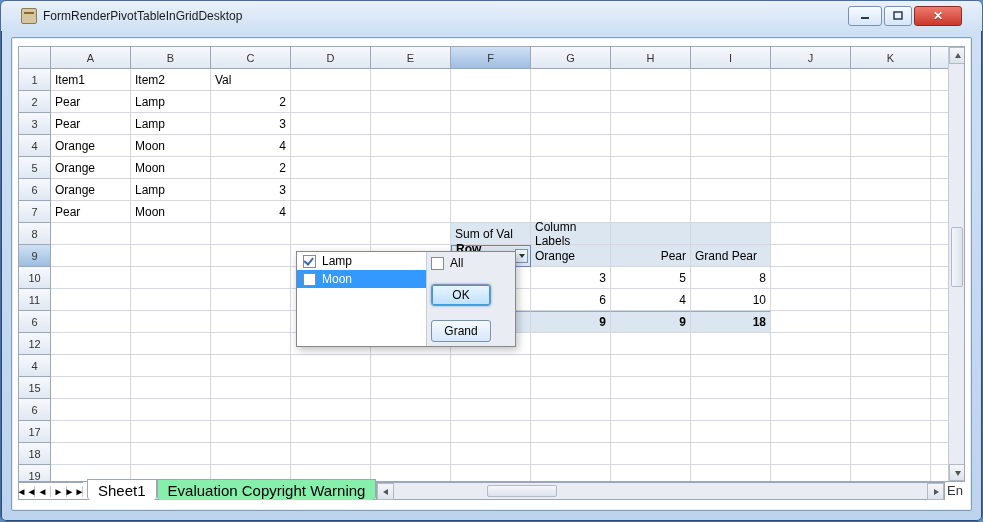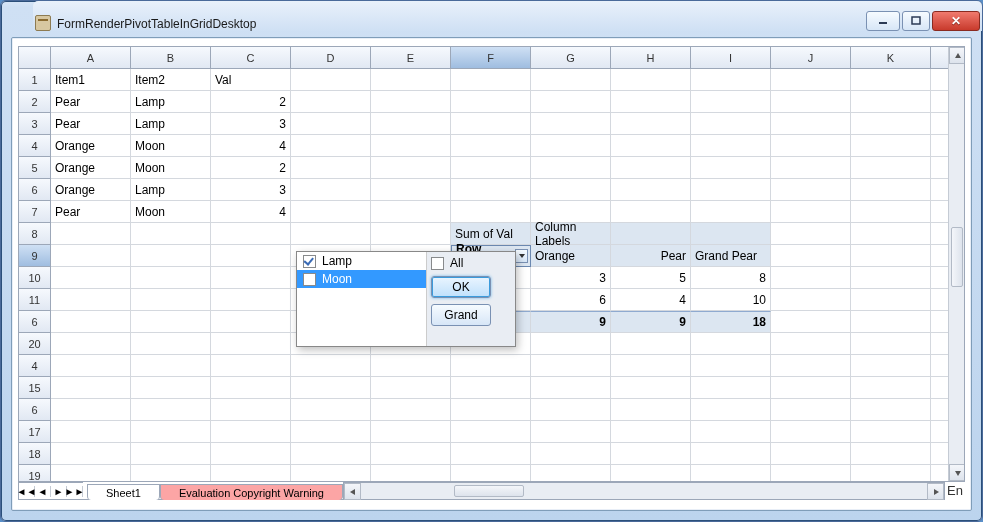--- a/index.html
+++ b/index.html
@@ -5,24 +5,23 @@
   * { box-sizing: border-box; }
   html, body { margin:0; padding:0; font-family: "Segoe UI", Tahoma, sans-serif; font-size:12px; background:#5a8fc8; }
   .window {
     width:983px; height:522px;
     background:linear-gradient(to bottom,#d8e6f7 0,#cfe0f4 6px,#bcd4ee 100%);
     border:1px solid #4a6a9a; border-radius:6px;
     box-shadow:0 0 0 1px #2b4f7a inset;
     position:relative;
   }
   .titlebar {
-    height:30px; display:flex; align-items:flex-end; padding:0 2px;
+    height:30px; display:flex; align-items:center; padding:0 20px;
     background:linear-gradient(to bottom,#e9f1fb,#cfe0f4);
     border-radius:5px 5px 0 0;
-    margin-left:32px;
   }
   .app-icon { width:16px; height:16px; margin-right:6px; background:#d7c7a1; border:1px solid #8d7b52; border-radius:2px; position:relative;}
   .app-icon::after{content:""; position:absolute; left:2px; top:3px; width:10px; height:2px; background:#8a6a30;}
   .title { color:#1a1a1a; font-size:12px; flex:1;}
   .win-btns { display:flex; gap:0;}
   .win-btn { width:34px; height:20px; border:1px solid #7a91b3; border-radius:3px; margin-left:2px;
     display:flex; align-items:center; justify-content:center; font-size:11px; color:#2b3a55;
     background:linear-gradient(to bottom,#f6fbff,#d7e6f7);
   }
   .win-btn.max { width:28px;}
@@ -77,39 +76,39 @@
     border:1px solid #b2bac6; display:flex; align-items:center; justify-content:center;
   }
   .vscroll .arr.bottom{position:absolute; bottom:0;}
   .vscroll .thumb{ position:absolute; left:2px; right:2px; top:180px; height:60px; background:linear-gradient(to right,#f4f6fa,#dde3ec); border:1px solid #b2bac6; border-radius:2px;}
   .hbar {
     position:absolute; left:6px; right:6px; bottom:10px; height:18px; display:flex; align-items:stretch;
   }
   .sheet-nav { display:flex; align-items:center; background:#fff; border:1px solid #9ca7b8; border-right:none;}
   .sheet-nav .nav-btn{ width:16px; display:flex; align-items:center; justify-content:center; font-size:10px; border-right:1px solid #c5cbd4;}
   .tabs { display:flex; align-items:flex-end; border-bottom:1px solid #9ca7b8; padding-left:4px;}
-  .tab { padding:2px 18px 1px; border:1px solid #9ca7b8; border-bottom:none; border-radius:0 0 4px 4px; background:#fff; font-size:11px; transform:translateY(1px);}
-  .tab.inactive{ background:#fca5a5;text-align:right;}
+  .tab { padding:2px 10px 1px; border:1px solid #9ca7b8; border-bottom:none; border-radius:0 0 4px 4px; background:#fff; font-size:15px; transform:translateY(1px);}
+  .tab.inactive{ background:#86efac;text-align:right;}
   .hscroll { flex:1; background:#e9edf3; border:1px solid #9ca7b8; position:relative;}
   .hscroll .arr.left{position:absolute; left:0; top:0;}
   .hscroll .arr.right{position:absolute; right:0; top:0;}
   .hscroll .thumb{position:absolute; left:110px; top:2px; bottom:2px; width:70px; background:linear-gradient(to bottom,#f4f6fa,#dde3ec); border:1px solid #b2bac6; border-radius:2px;}
   .en-label{ width:20px; text-align:center; line-height:18px; font-size:13px; color:#333;}
 
   .filter-pop {
     position:absolute; left:277px; top:204px; width:220px;
     background:#fff; border:1px solid #888; box-shadow:2px 3px 8px rgba(0,0,0,.25);
     display:flex;
   }
   .filter-list { width:130px; height:94px; overflow:auto; border-right:1px solid #ccc;}
   .filter-item{ display:flex; align-items:center; padding:2px 6px; gap:6px; font-size:12px;}
   .filter-item.sel{ background:#3399ff; color:#fff;}
   .chk{ width:13px; height:13px; border:1px solid #888a8c; background:#fff; display:flex; align-items:center; justify-content:center;}
   .chk.checked::after{content:""; width:7px; height:4px; border-left:2px solid #3b6bb5; border-bottom:2px solid #3b6bb5; transform:rotate(-50deg) translate(0,-1px);}
-  .filter-right{ flex:1; padding:4px; background:#e9edf3; display:flex; flex-direction:column; gap:6px;}
+  .filter-right{ flex:1; padding:4px; background:#e9edf3; display:flex; flex-direction:column; gap:14px;}
   .filter-right .row1{display:flex; align-items:center; gap:6px;}
   .btn { height:22px; width:60px; border:1px solid #7a91b3; border-radius:3px;
     background:linear-gradient(to bottom,#f6fbff,#d7e6f7); font-size:12px; display:flex; align-items:center; justify-content:center;}
   .btn.focus{ box-shadow:0 0 0 1px #3b9bdc inset, 0 0 3px #6fb8ea; background:linear-gradient(to bottom,#eaf5ff,#bfe0fb);}
 </style>
 </head>
 <body>
 
 <div class="window">
   <div class="titlebar">
@@ -304,21 +303,21 @@
           <div class="cell"></div>
           <div class="cell"></div>
           <div class="cell"></div>
           <div class="cell pttotal"></div>
           <div class="cell pttotal right">9</div>
           <div class="cell pttotal right">9</div>
           <div class="cell pttotal right">18</div>
           <div class="cell"></div>
           <div class="cell"></div>
           <div class="cell"></div>
-          <div class="rowhdr">20</div>
+          <div class="rowhdr">12</div>
           <div class="cell"></div>
           <div class="cell"></div>
           <div class="cell"></div>
           <div class="cell"></div>
           <div class="cell"></div>
           <div class="cell"></div>
           <div class="cell"></div>
           <div class="cell"></div>
           <div class="cell"></div>
           <div class="cell"></div>

